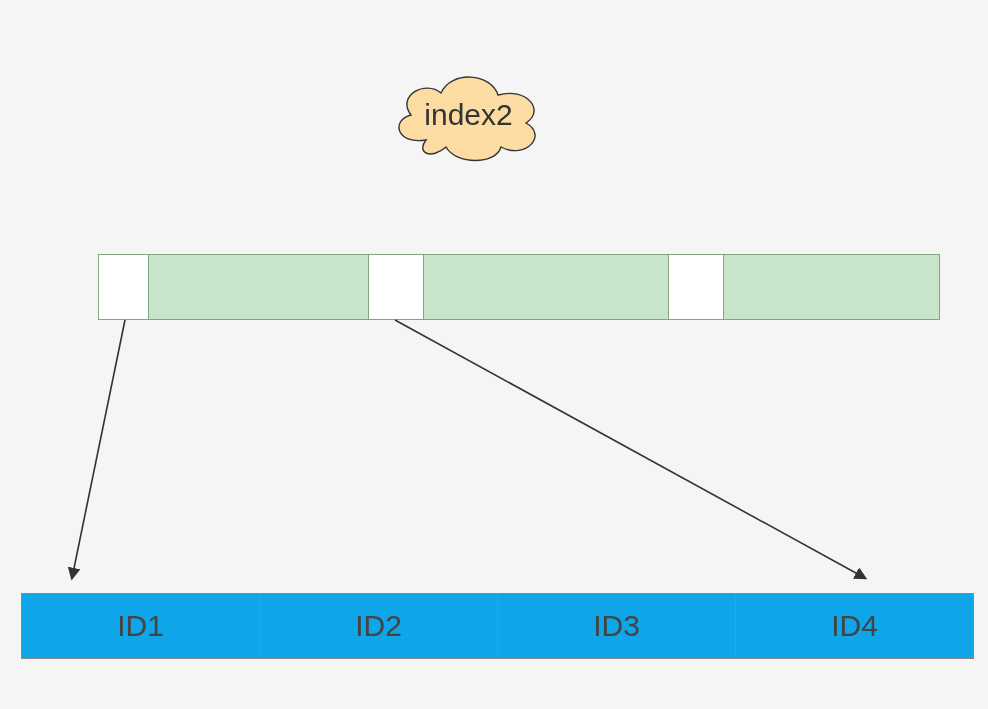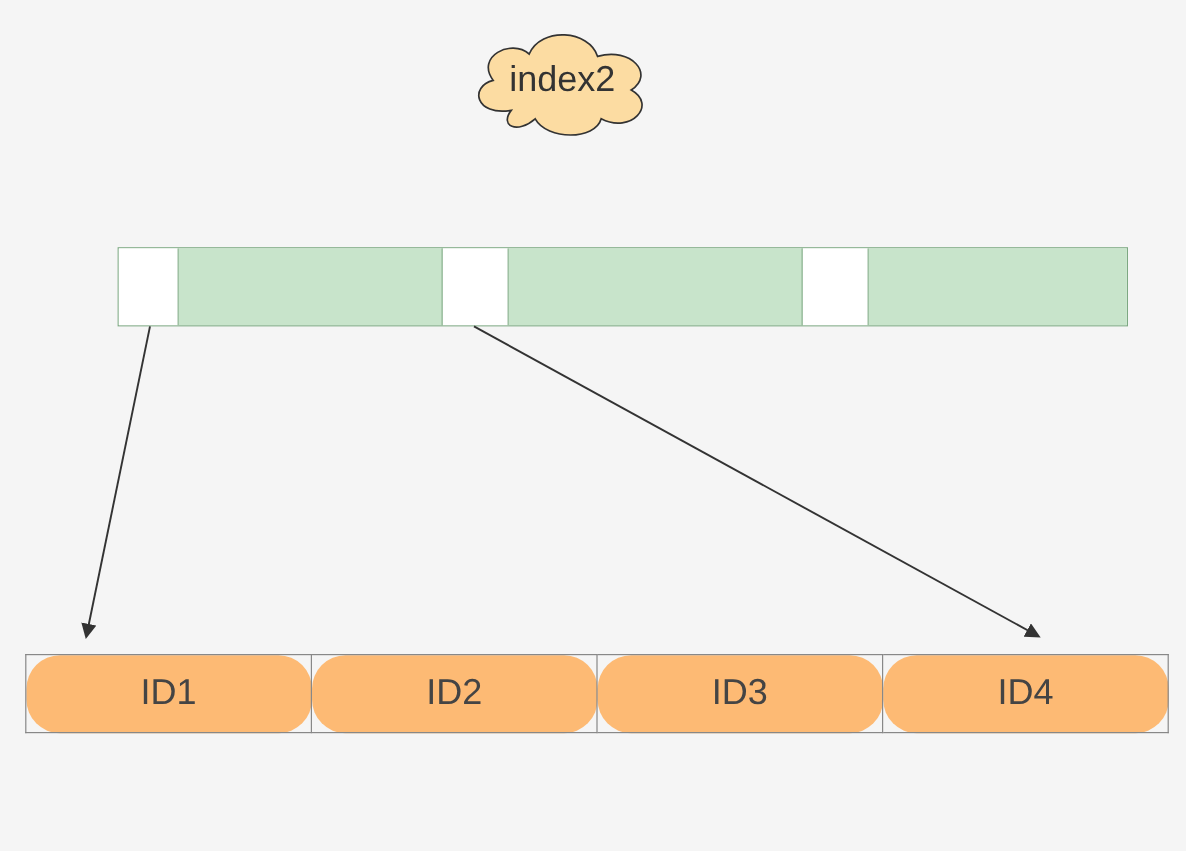--- a/index.html
+++ b/index.html
@@ -8,20 +8,21 @@
     width: 988px;
     height: 709px;
     background: #f5f5f5;
     font-family: "Segoe UI", "Helvetica Neue", Arial, sans-serif;
     position: relative;
   }
   .stage {
     position: relative;
     width: 988px;
     height: 583px;
+    margin-top: 48px;
   }
 
   
   .cloud-wrap {
     position: absolute;
     left: 386px;
     top: 17px;
     width: 165px;
     height: 100px;
   }
@@ -82,21 +83,21 @@
   }
   table.leaf td {
     border: 1px solid #888;
     height: 62px;
     text-align: center;
     vertical-align: middle;
     font-size: 30px;
     color: #444;
   }
   table.leaf tr.names td { background: #c8e4cb; }
-  table.leaf tr.ids   td { background: #fdba74; border-radius: 28px; }
+  table.leaf tr.ids   td { background: #0ea5e9; }
 
 </style>
 </head>
 <body>
 <div class="stage">
 
   <div class="cloud-wrap">
     <svg viewBox="0 0 165 100" width="165" height="100">
       <path d="M40 75
                C10 80, 5 55, 25 50

